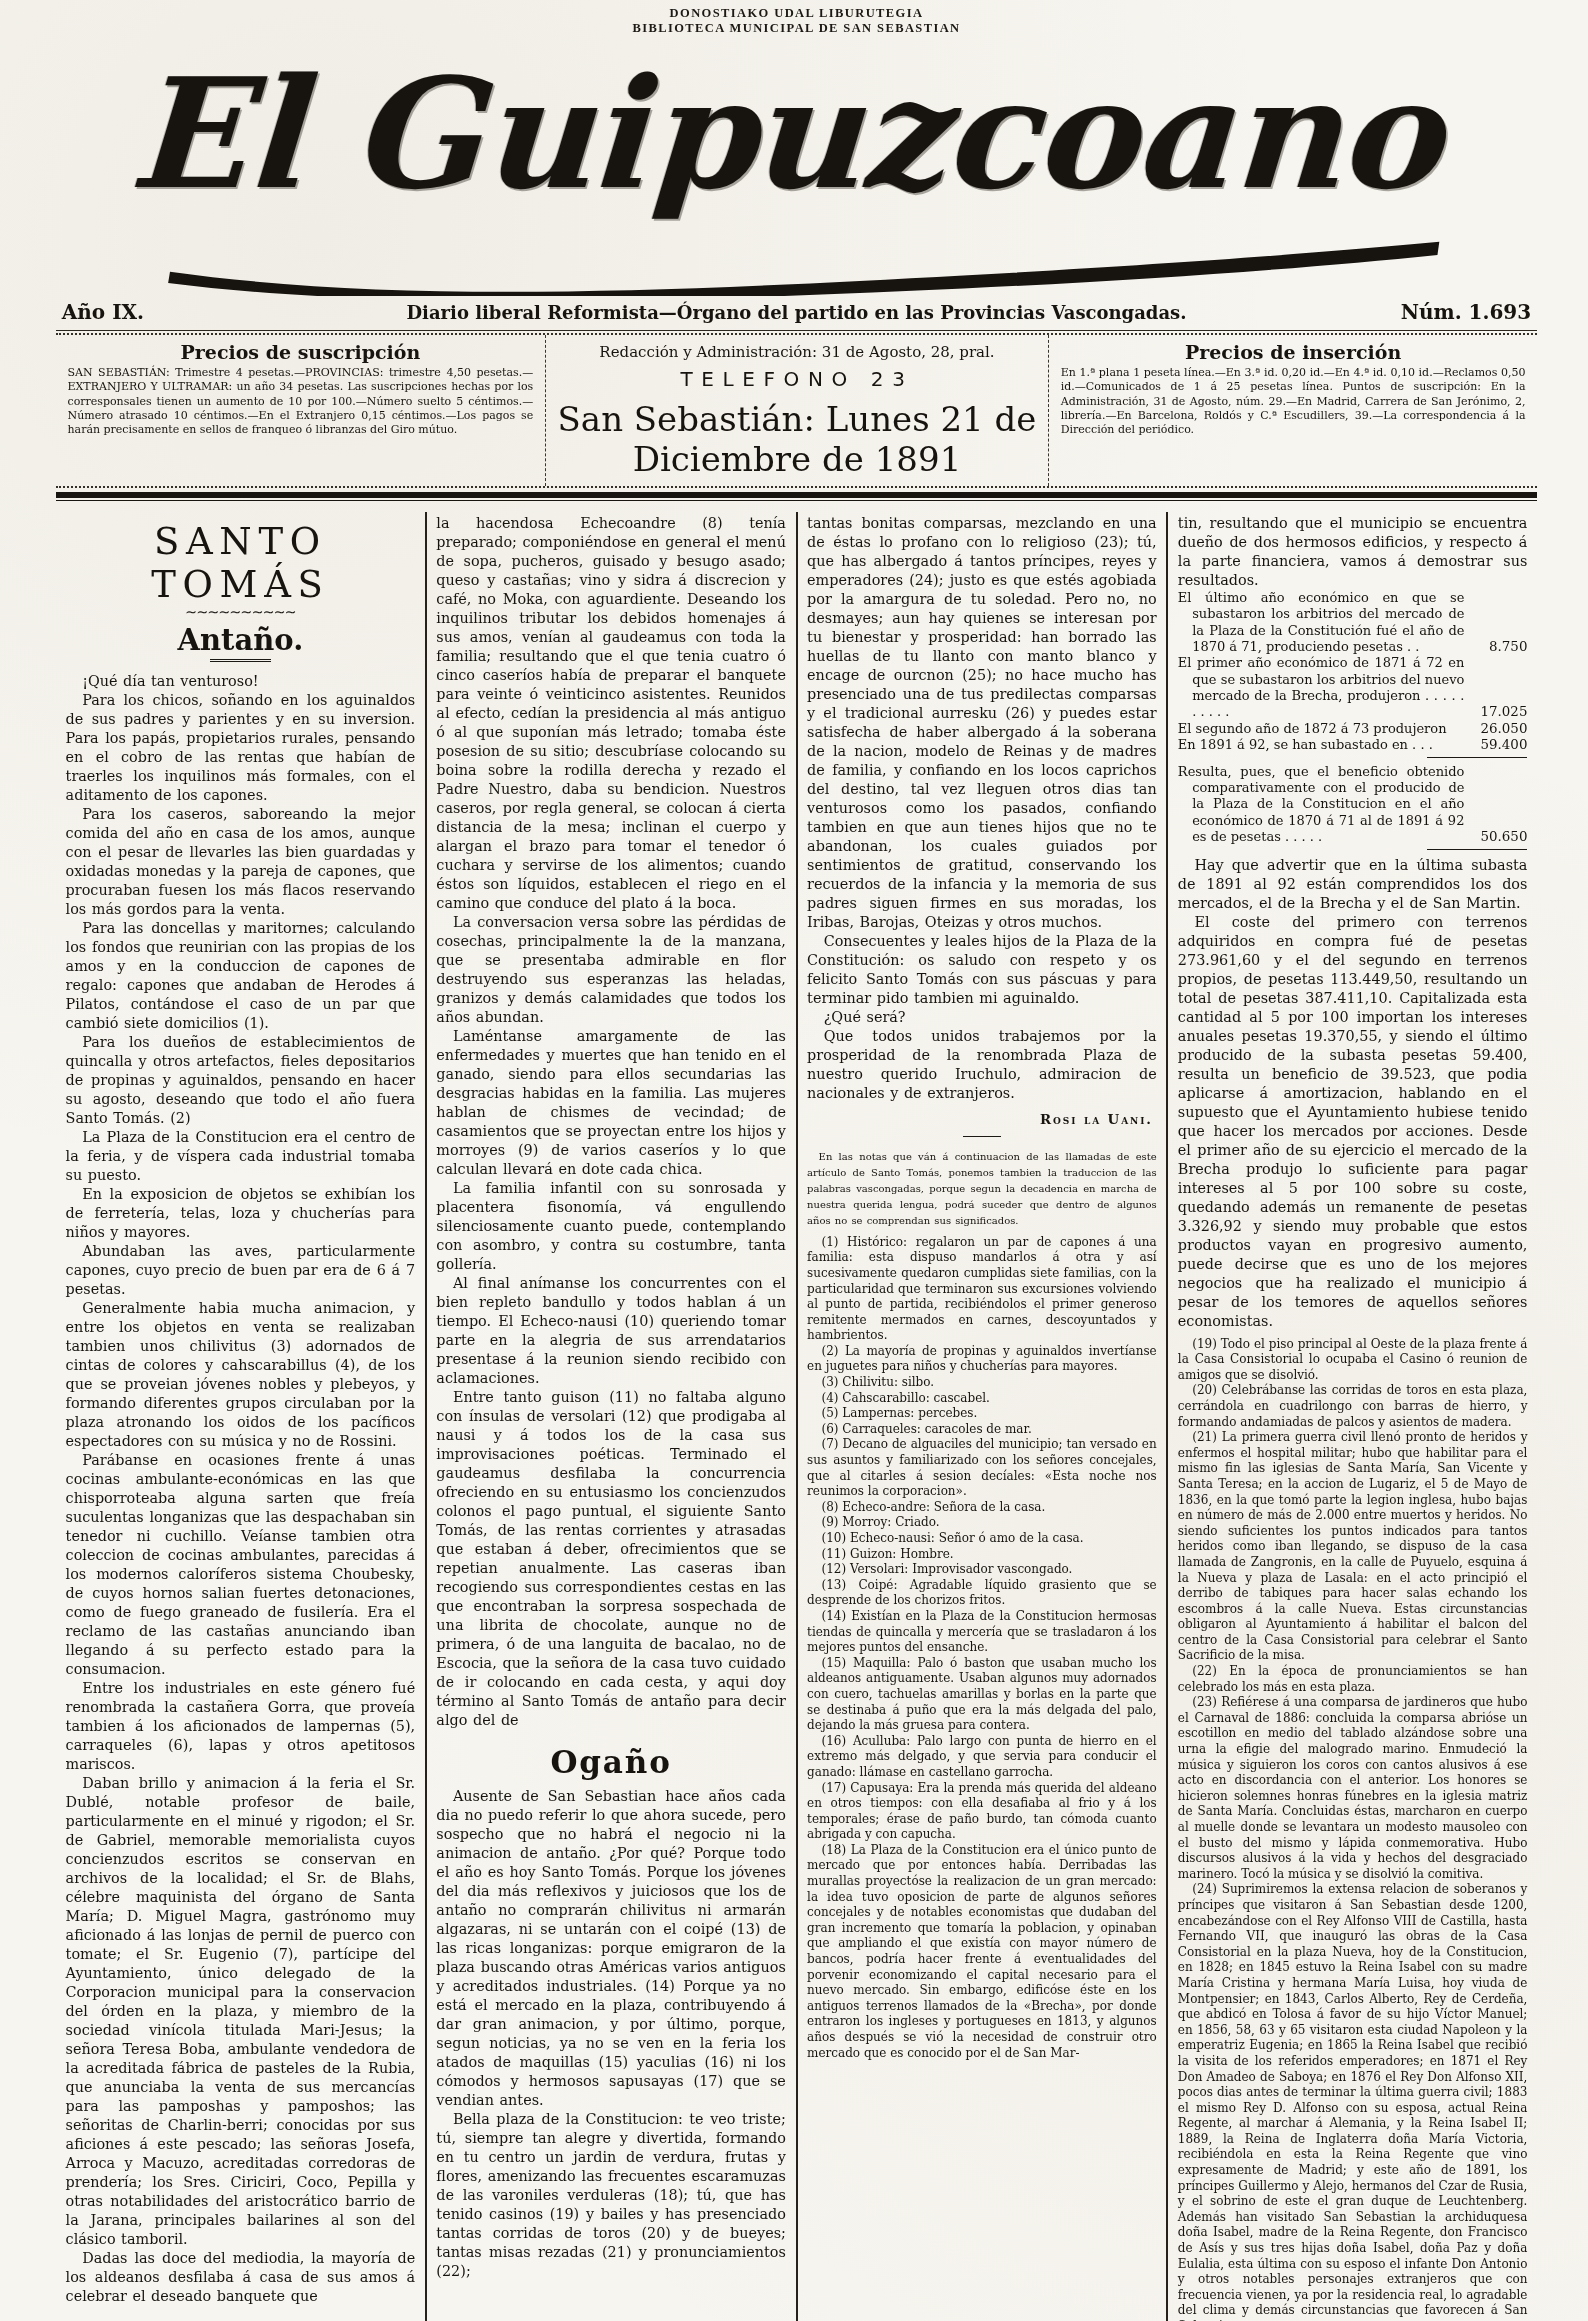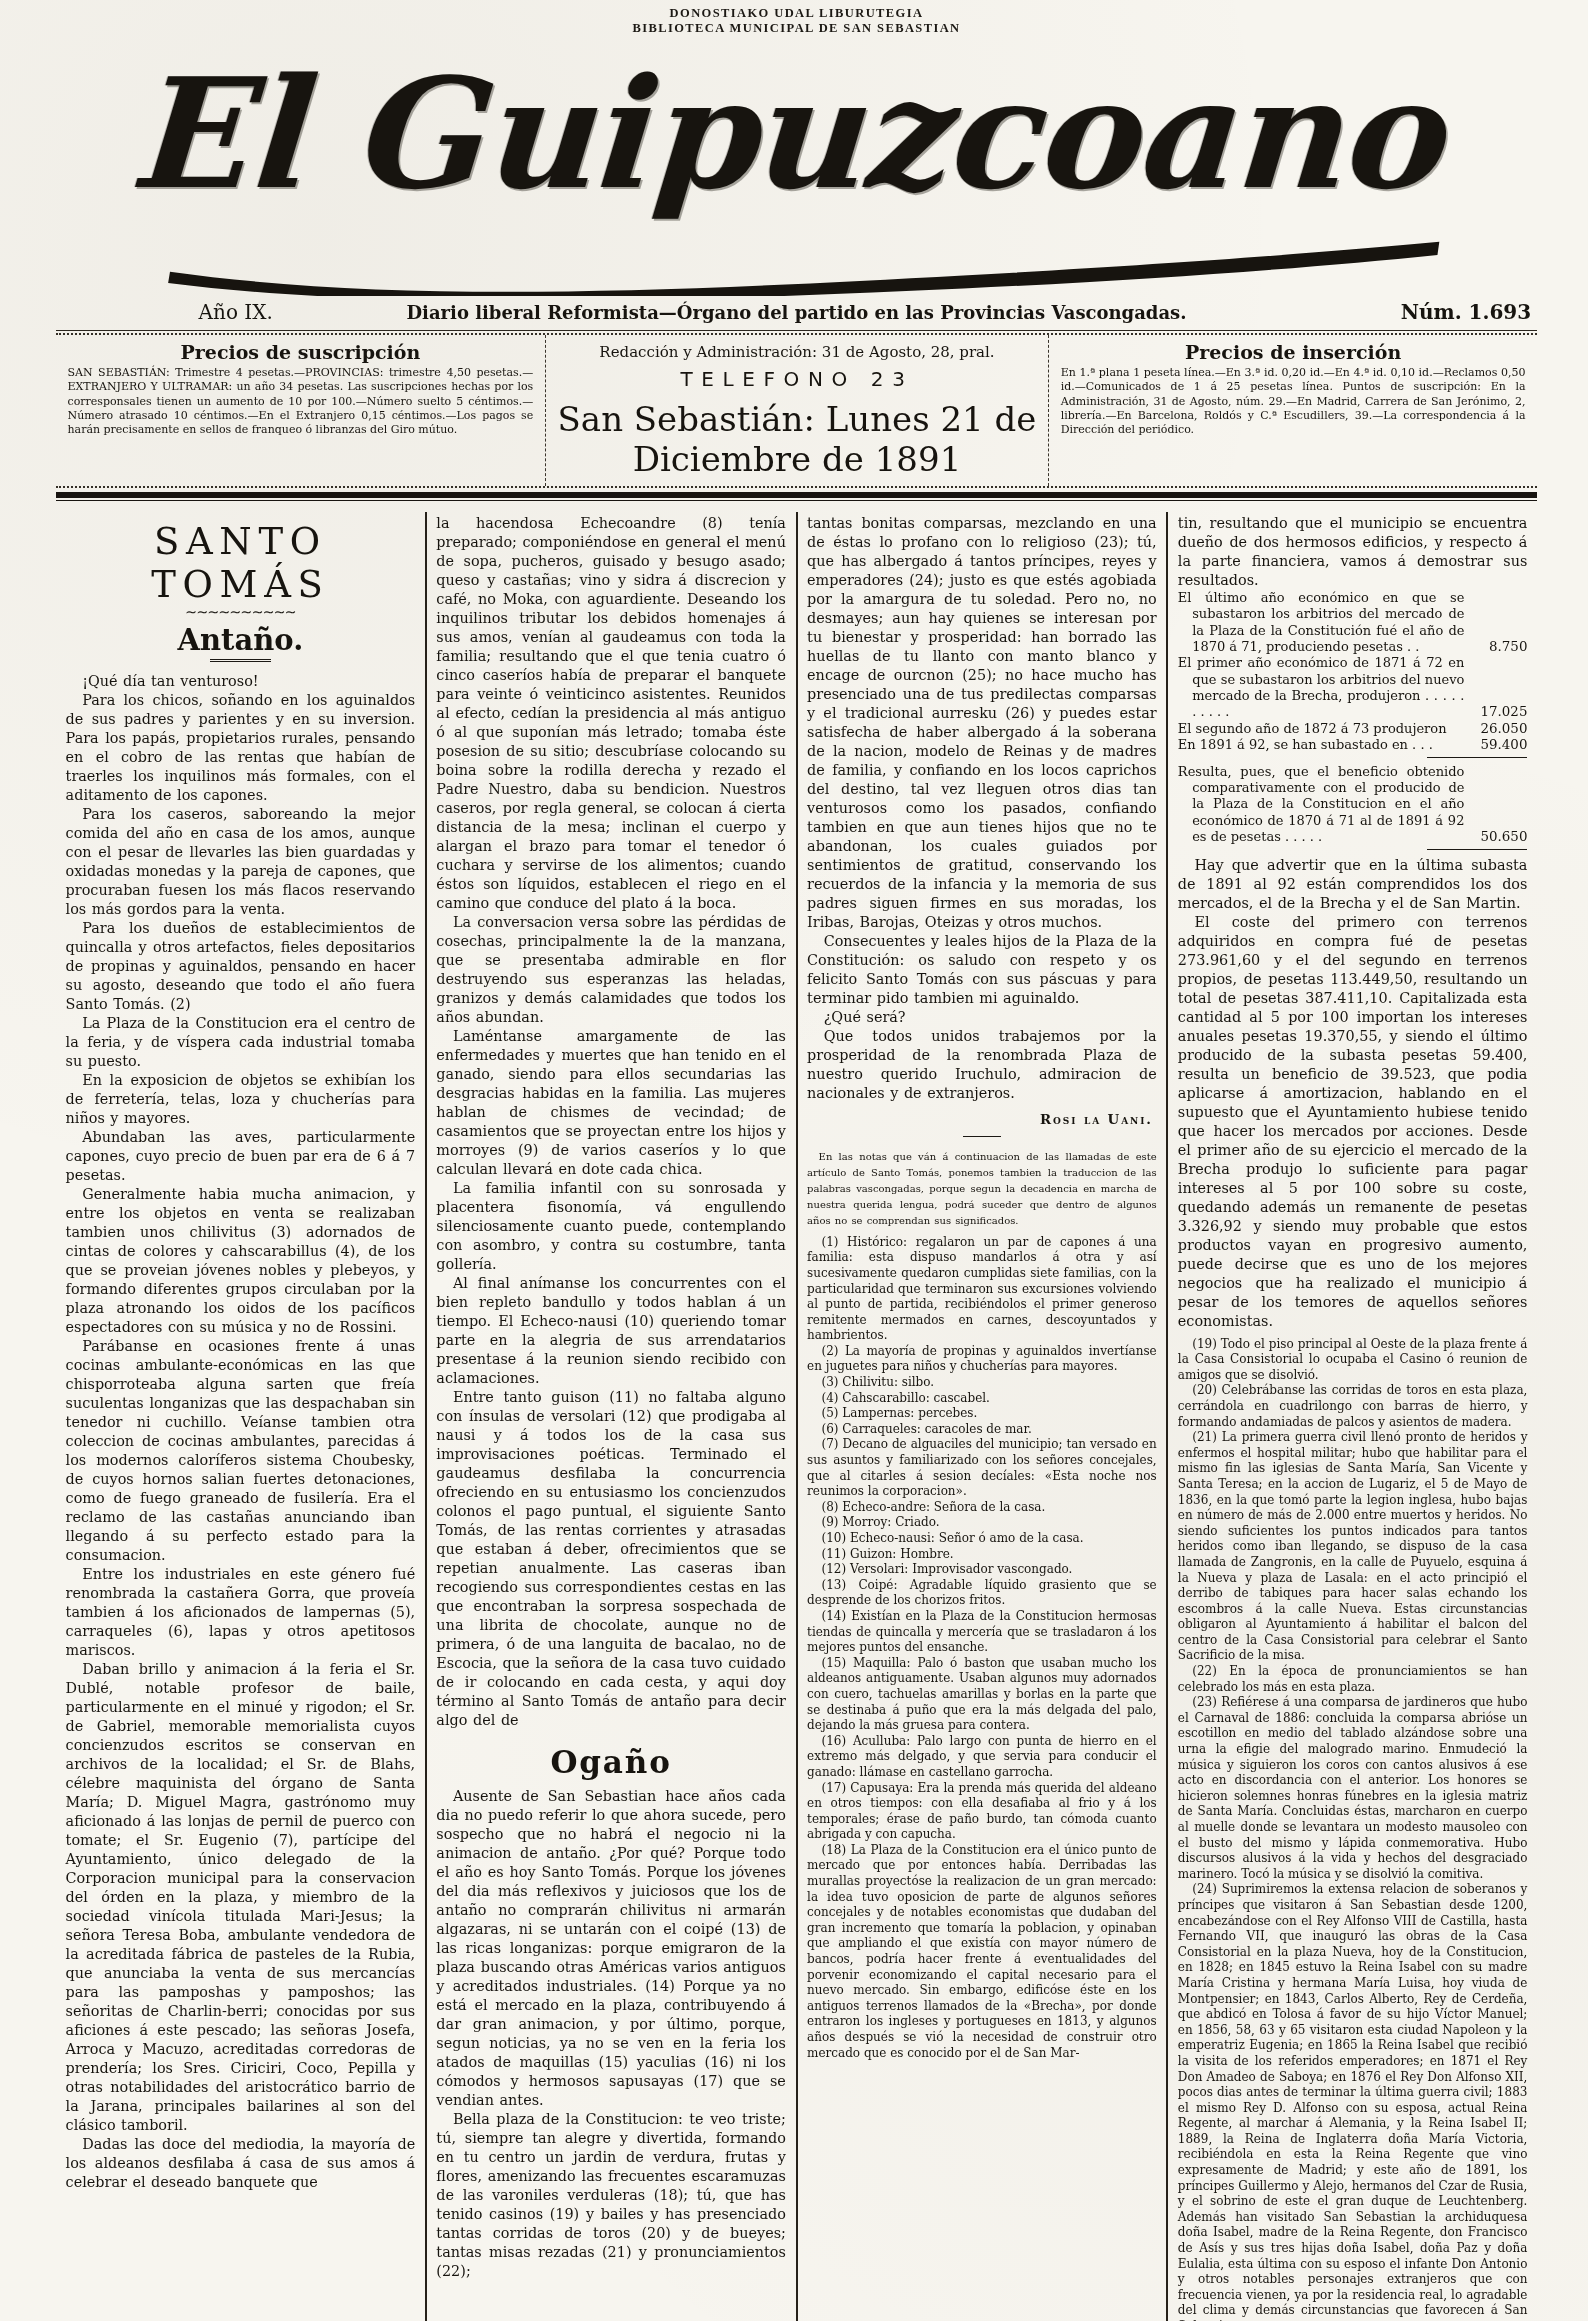--- a/index.html
+++ b/index.html
@@ -17,21 +17,21 @@
     font-size:12.5px;letter-spacing:1.4px;line-height:1.25;color:#1c1914;}
   .title-wrap{position:relative;text-align:center;height:257px;}
   .main-title{
     font-style:italic;font-weight:bold;font-size:152px;line-height:1.05;
     letter-spacing:-1.9px;transform:skewX(-6deg);display:inline-block;margin-top:17.3px;
     text-shadow:1.9px 1.9px 0 rgba(20,16,10,.35), -1px 0 0 rgba(20,16,10,.25);
   }
   .flourish{position:absolute;left:86px;right:58px;bottom:-1.9px;height:56px;}
   .info-row{display:flex;align-items:baseline;margin-top:3.8px;
     border-bottom:1px solid #2b261e;padding:1.9px 5.8px 5.8px 5.8px;}
-  .info-row .yr{font-weight:normal;font-size:20px;width:211px;text-align:right;}
+  .info-row .yr{font-weight:bold;font-size:20px;width:211px;text-align:left;}
   .info-row .sub{flex:1;text-align:center;font-weight:bold;font-size:18px;}
   .info-row .num{font-weight:bold;font-size:20px;width:211px;text-align:right;}
   
   .boxes{display:flex;border-top:2.9px dotted #332e26;border-bottom:2.9px dotted #332e26;
     margin-top:2.9px;}
   .hbox{padding:5.8px 11.5px 7.7px 11.5px;box-sizing:border-box;}
   .hbox + .hbox{border-left:1.9px dashed #3a342b;}
   .hbox .btitle{text-align:center;font-weight:bold;font-size:19px;margin:0 0 2.9px 0;}
   .hbox .btext{font-size:11px;line-height:1.3;text-align:justify;margin:0;}
   .box-sub{width:33%;}
@@ -114,20 +114,21 @@
 
     <div class="col" data-name="column-1">
       <h1 class="headline" data-name="article-headline">SANTO TOMÁS</h1>
       <div class="squiggle" data-name="headline-ornament">∼∼∼∼∼∼∼∼∼∼</div>
       <h2 class="subhead" data-name="section-heading-antano">Antaño.</h2>
       <div class="subrule" data-name="subhead-rule"></div>
       <div class="bodytext" data-name="col1-body">
           <p data-name="article-paragraph">¡Qué día tan venturoso!</p>
           <p data-name="article-paragraph">Para los chicos, soñando en los aguinaldos de sus padres y parientes y en su inversion. Para los papás, propietarios rurales, pensando en el cobro de las rentas que habían de traerles los inquilinos más formales, con el aditamento de los capones.</p>
           <p data-name="article-paragraph">Para los caseros, saboreando la mejor comida del año en casa de los amos, aunque con el pesar de llevarles las bien guardadas y oxidadas monedas y la pareja de capones, que procuraban fuesen los más flacos reservando los más gordos para la venta.</p>
+          <p data-name="article-paragraph">Para las doncellas y maritornes; calculando los fondos que reunirian con las propias de los amos y en la conduccion de capones de regalo: capones que andaban de Herodes á Pilatos, contándose el caso de un par que cambió siete domicilios (1).</p>
           <p data-name="article-paragraph">Para los dueños de establecimientos de quincalla y otros artefactos, fieles depositarios de propinas y aguinaldos, pensando en hacer su agosto, deseando que todo el año fuera Santo Tomás. (2)</p>
           <p data-name="article-paragraph">La Plaza de la Constitucion era el centro de la feria, y de víspera cada industrial tomaba su puesto.</p>
           <p data-name="article-paragraph">En la exposicion de objetos se exhibían los de ferretería, telas, loza y chucherías para niños y mayores.</p>
           <p data-name="article-paragraph">Abundaban las aves, particularmente capones, cuyo precio de buen par era de 6 á 7 pesetas.</p>
           <p data-name="article-paragraph">Generalmente habia mucha animacion, y entre los objetos en venta se realizaban tambien unos chilivitus (3) adornados de cintas de colores y cahscarabillus (4), de los que se proveian jóvenes nobles y plebeyos, y formando diferentes grupos circulaban por la plaza atronando los oidos de los pacíficos espectadores con su música y no de Rossini.</p>
           <p data-name="article-paragraph">Parábanse en ocasiones frente á unas cocinas ambulante-económicas en las que chisporroteaba alguna sarten que freía suculentas longanizas que las despachaban sin tenedor ni cuchillo. Veíanse tambien otra coleccion de cocinas ambulantes, parecidas á los modernos caloríferos sistema Choubesky, de cuyos hornos salian fuertes detonaciones, como de fuego graneado de fusilería. Era el reclamo de las castañas anunciando iban llegando á su perfecto estado para la consumacion.</p>
           <p data-name="article-paragraph">Entre los industriales en este género fué renombrada la castañera Gorra, que proveía tambien á los aficionados de lampernas (5), carraqueles (6), lapas y otros apetitosos mariscos.</p>
           <p data-name="article-paragraph">Daban brillo y animacion á la feria el Sr. Dublé, notable profesor de baile, particularmente en el minué y rigodon; el Sr. de Gabriel, memorable memorialista cuyos concienzudos escritos se conservan en archivos de la localidad; el Sr. de Blahs, célebre maquinista del órgano de Santa María; D. Miguel Magra, gastrónomo muy aficionado á las lonjas de pernil de puerco con tomate; el Sr. Eugenio (7), partícipe del Ayuntamiento, único delegado de la Corporacion municipal para la conservacion del órden en la plaza, y miembro de la sociedad vinícola titulada Mari-Jesus; la señora Teresa Boba, ambulante vendedora de la acreditada fábrica de pasteles de la Rubia, que anunciaba la venta de sus mercancías para las pamposhas y pamposhos; las señoritas de Charlin-berri; conocidas por sus aficiones á este pescado; las señoras Josefa, Arroca y Macuzo, acreditadas corredoras de prendería; los Sres. Ciriciri, Coco, Pepilla y otras notabilidades del aristocrático barrio de la Jarana, principales bailarines al son del clásico tamboril.</p>
           <p data-name="article-paragraph">Dadas las doce del mediodia, la mayoría de los aldeanos desfilaba á casa de sus amos á celebrar el deseado banquete que</p>
         </div>

